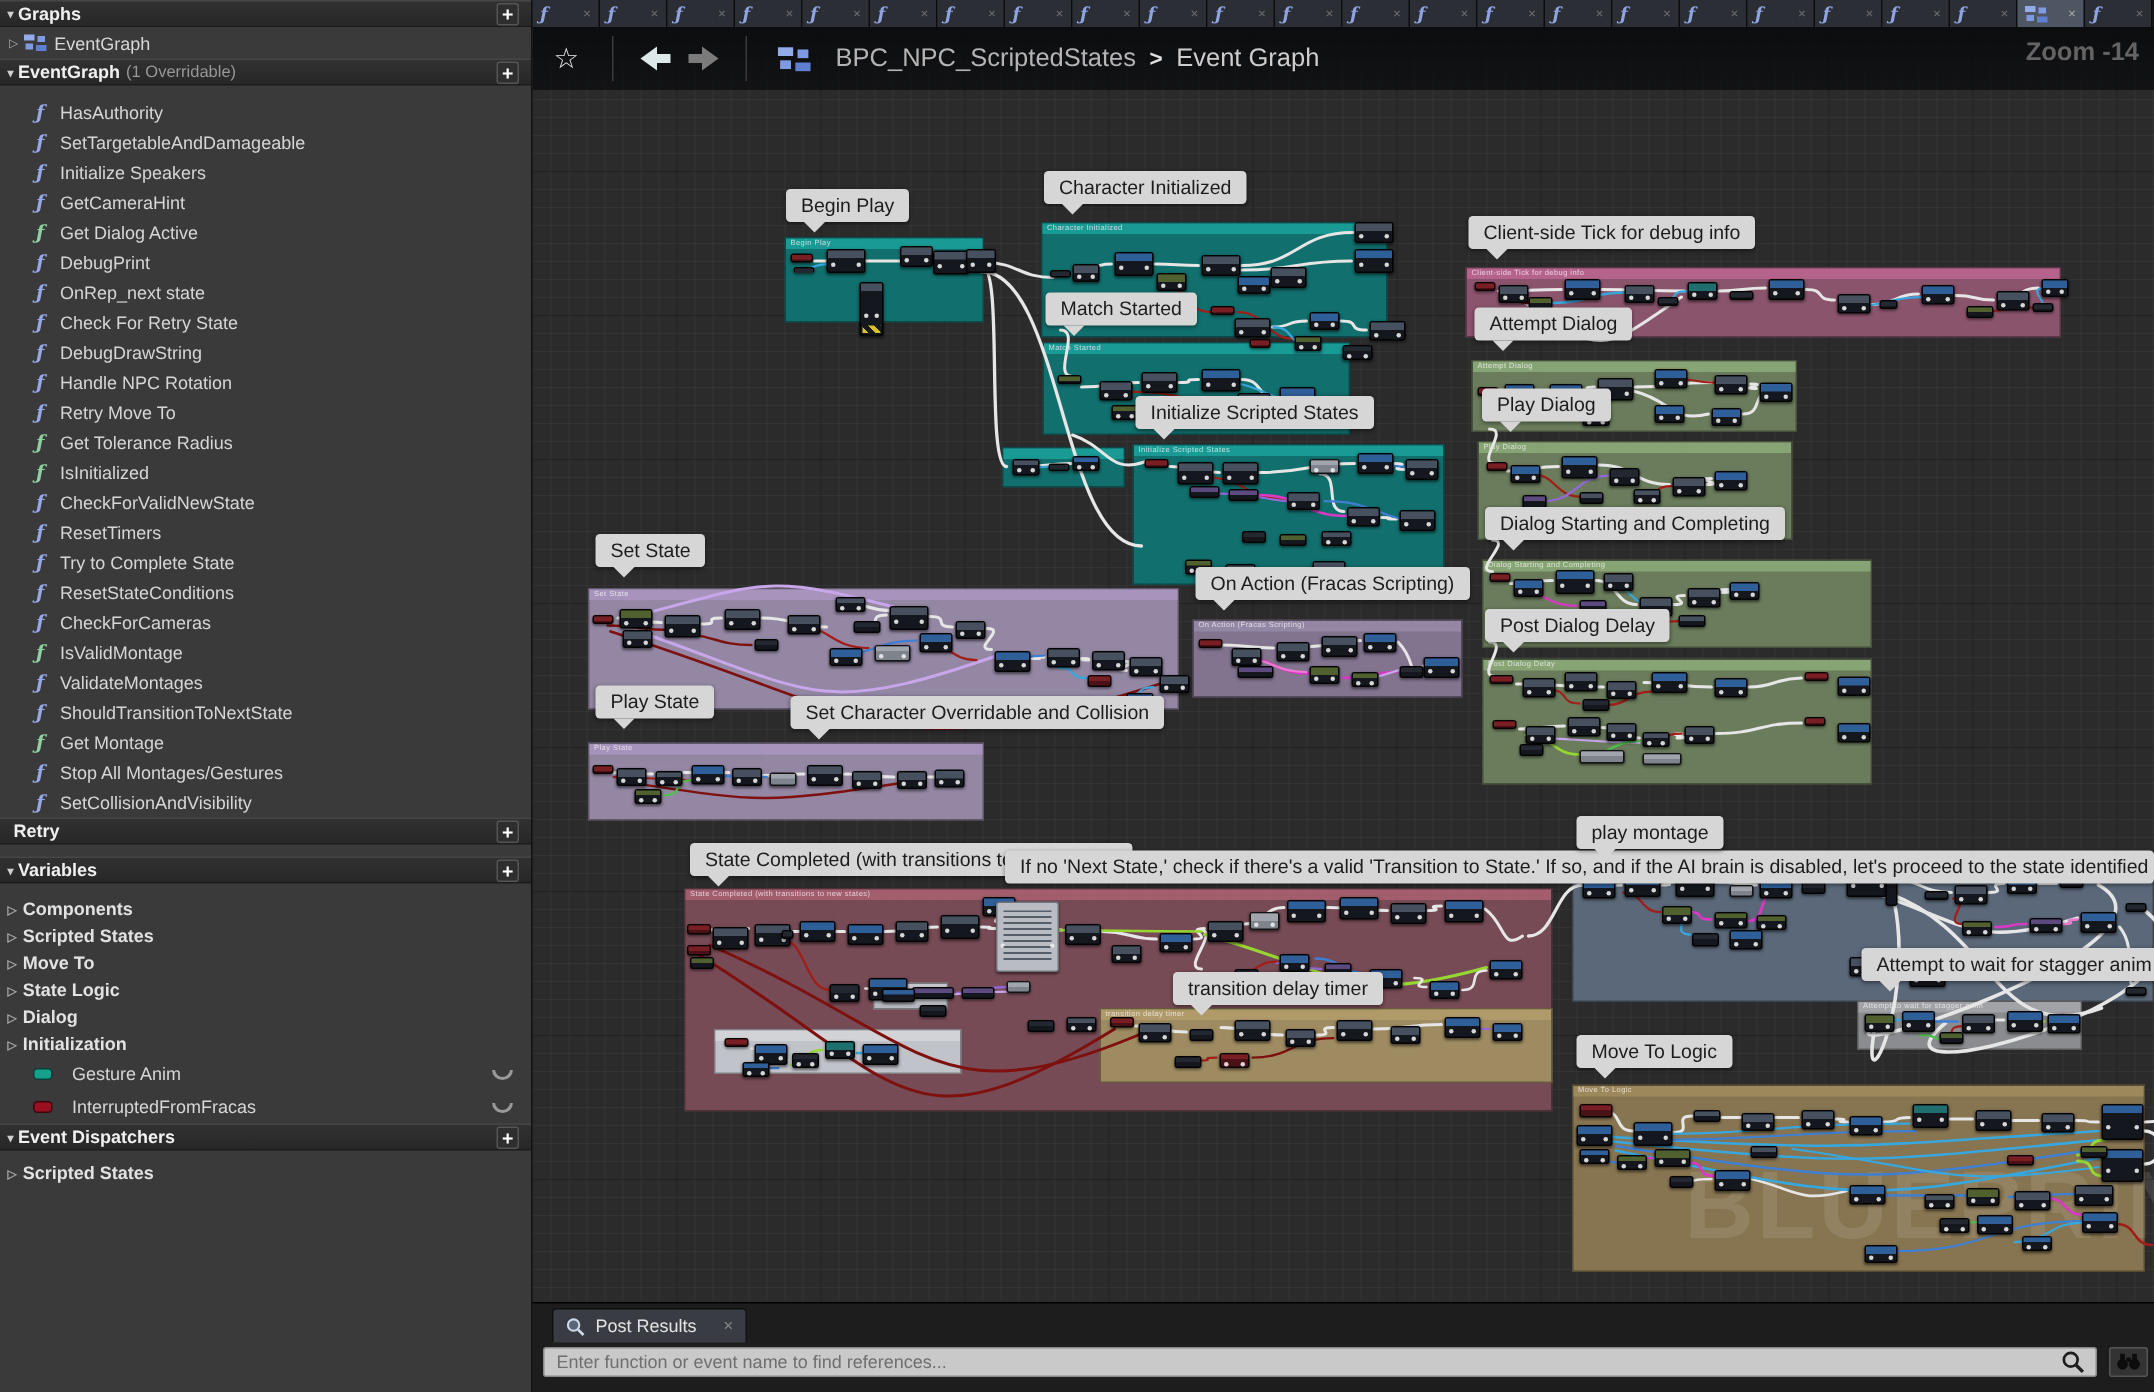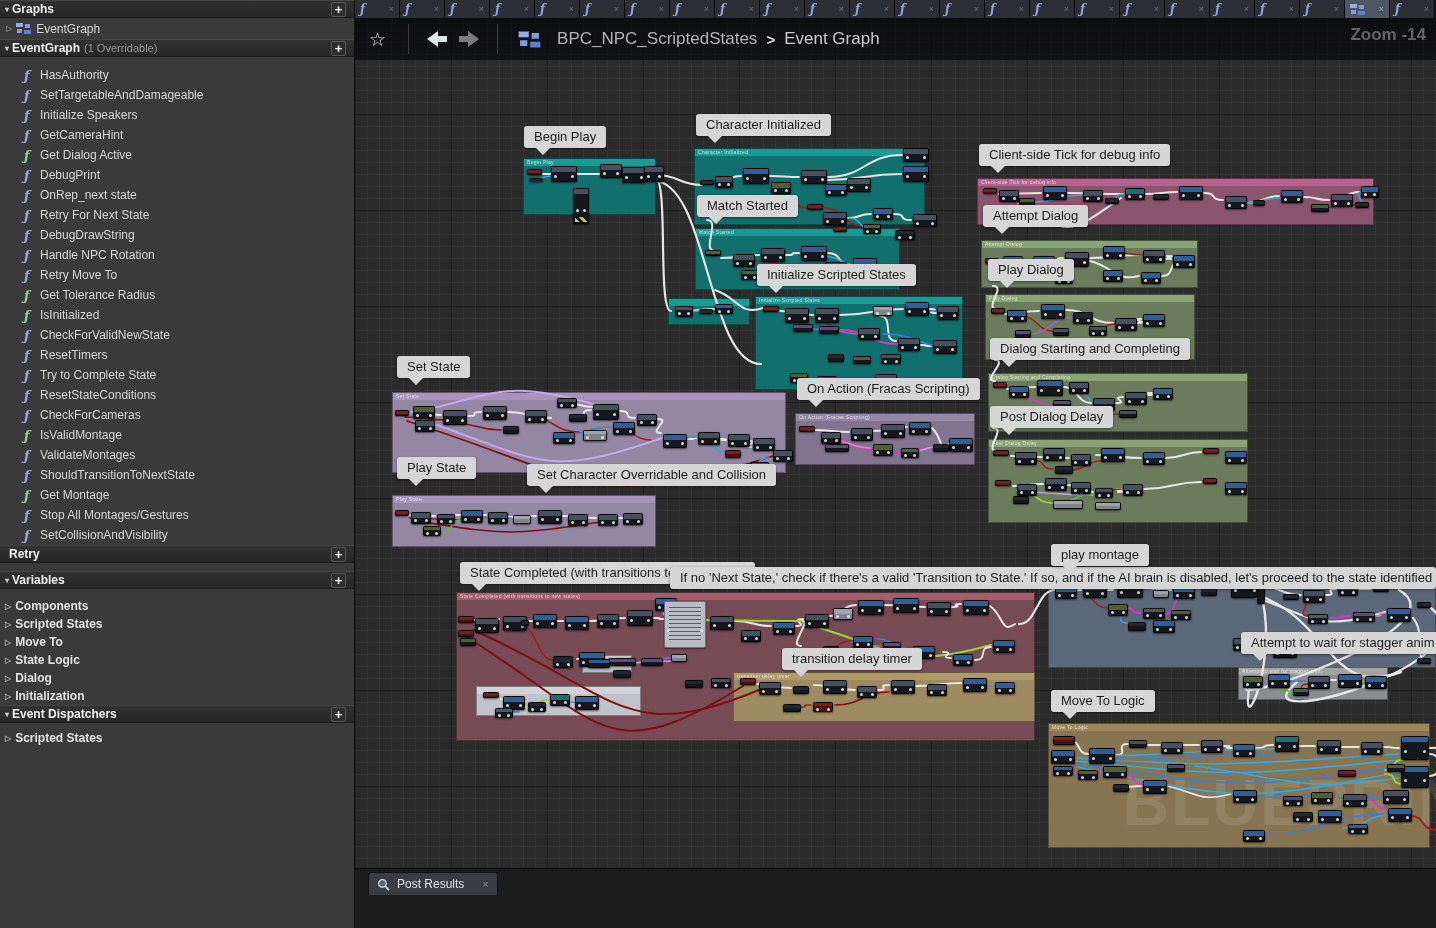--- a/index.html
+++ b/index.html
@@ -168,21 +168,21 @@
         <div class="row fn-row">
           <span class="fn-ico">ƒ</span>
           <span>DebugPrint</span>
         </div>
         <div class="row fn-row">
           <span class="fn-ico">ƒ</span>
           <span>OnRep_next state</span>
         </div>
         <div class="row fn-row">
           <span class="fn-ico">ƒ</span>
-          <span>Retry For Next State</span>
+          <span>Check For Retry State</span>
         </div>
         <div class="row fn-row">
           <span class="fn-ico">ƒ</span>
           <span>DebugDrawString</span>
         </div>
         <div class="row fn-row">
           <span class="fn-ico">ƒ</span>
           <span>Handle NPC Rotation</span>
         </div>
         <div class="row fn-row">
@@ -273,20 +273,30 @@
         <div class="row cat-row">
           <span class="chev">▷</span>
           <span>Dialog</span>
         </div>
         <div class="row cat-row">
           <span class="chev">▷</span>
           <span>Initialization</span>
         </div>
       </div>
     <div id="var-list">
+        <div class="row var-row">
+          <span class="var-ico vi-teal"></span>
+          <span style="margin-left: 6px;">Gesture Anim</span>
+          <span class="eye"></span>
+        </div>
+        <div class="row var-row">
+          <span class="var-ico vi-red"></span>
+          <span style="margin-left: 6px;">InterruptedFromFracas</span>
+          <span class="eye"></span>
+        </div>
       </div>
     <div class="sec-header">
       <span class="tri">▾</span>
       <span>Event Dispatchers</span>
       <span class="plus-btn">+</span>
     </div>
     <div class="spacer8" style="height:6px"></div>
     <div id="disp-list">
         <div class="row cat-row">
           <span class="chev">▷</span>
@@ -1571,15 +1581,31 @@
 
   <div id="findpanel">
     <div id="fr-tab">
       <svg class="mag" width="13" height="13" viewBox="0 0 13 13">
         <circle cx="5.4" cy="5.4" r="3.8" fill="#9db3d6" fill-opacity=".35" stroke="#cdd9ec" stroke-width="1.4"></circle>
         <line x1="8.4" y1="8.4" x2="12" y2="12" stroke="#cdd9ec" stroke-width="1.8"></line>
       </svg>
       <span class="lbl">Post Results</span>
       <span class="x">×</span>
     </div>
+    <div id="fr-inputrow">
+      <input id="fr-input" type="text" placeholder="Enter function or event name to find references..." style="">
+      <svg id="fr-mag" width="16" height="16" viewBox="0 0 16 16">
+        <circle cx="6.5" cy="6.5" r="4.6" fill="none" stroke="#1e1e1e" stroke-width="1.8"></circle>
+        <line x1="10" y1="10" x2="14.6" y2="14.6" stroke="#1e1e1e" stroke-width="2.2"></line>
+      </svg>
+      <span id="fr-binoc">
+        <svg width="16" height="12" viewBox="0 0 16 12">
+          <circle cx="4" cy="7.5" r="3.6" fill="#0d0d0d"></circle>
+          <circle cx="12" cy="7.5" r="3.6" fill="#0d0d0d"></circle>
+          <rect x="2.4" y="0.5" width="3.2" height="5" fill="#0d0d0d"></rect>
+          <rect x="10.4" y="0.5" width="3.2" height="5" fill="#0d0d0d"></rect>
+          <rect x="6.5" y="3" width="3" height="3" fill="#0d0d0d"></rect>
+        </svg>
+      </span>
+    </div>
   </div>
 
 </div>
 
 </body></html>

